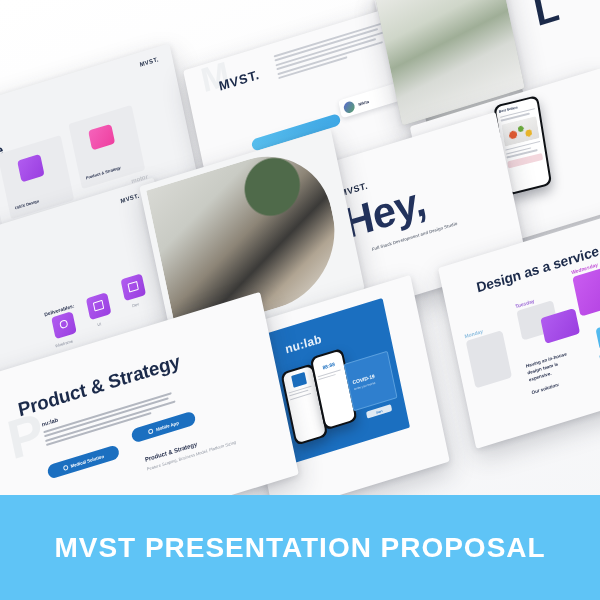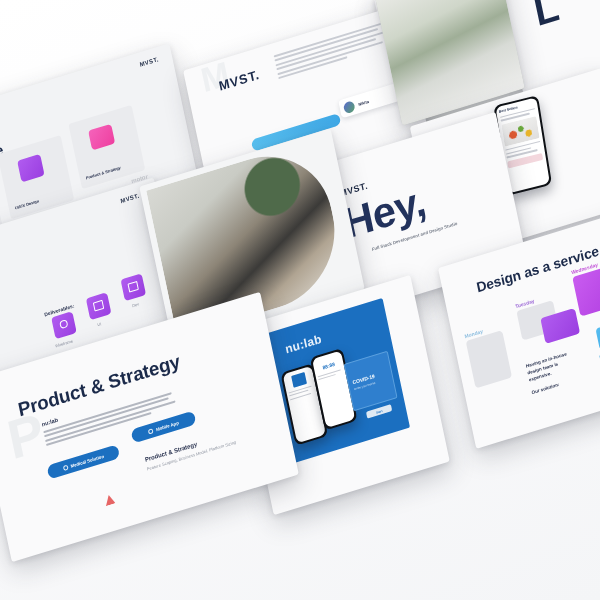--- a/index.html
+++ b/index.html
@@ -351,14 +351,17 @@
     </div>
 
     <div style="position:absolute; left:152px; top:124px; font-size:6px; font-weight:700; color:#2a3350;">Product &amp; Strategy</div>
     <div style="position:absolute; left:152px; top:134px; width:96px; font-size:4.2px; color:#9197a3; line-height:1.6;">Feature Scoping, Business Model, Platform Sizing</div>
 
     <div style="position:absolute; left:104px; top:150px; width:10px; height:10px; background:#e24a4a;
                 clip-path:polygon(50% 0,100% 100%,0 100%); opacity:.85;"></div>
     <div class="edge"></div>
   </div>
 
+  <div id="banner">
+    <h1>MVST PRESENTATION PROPOSAL</h1>
+  </div>
 
 </div>
 
 </body></html>

